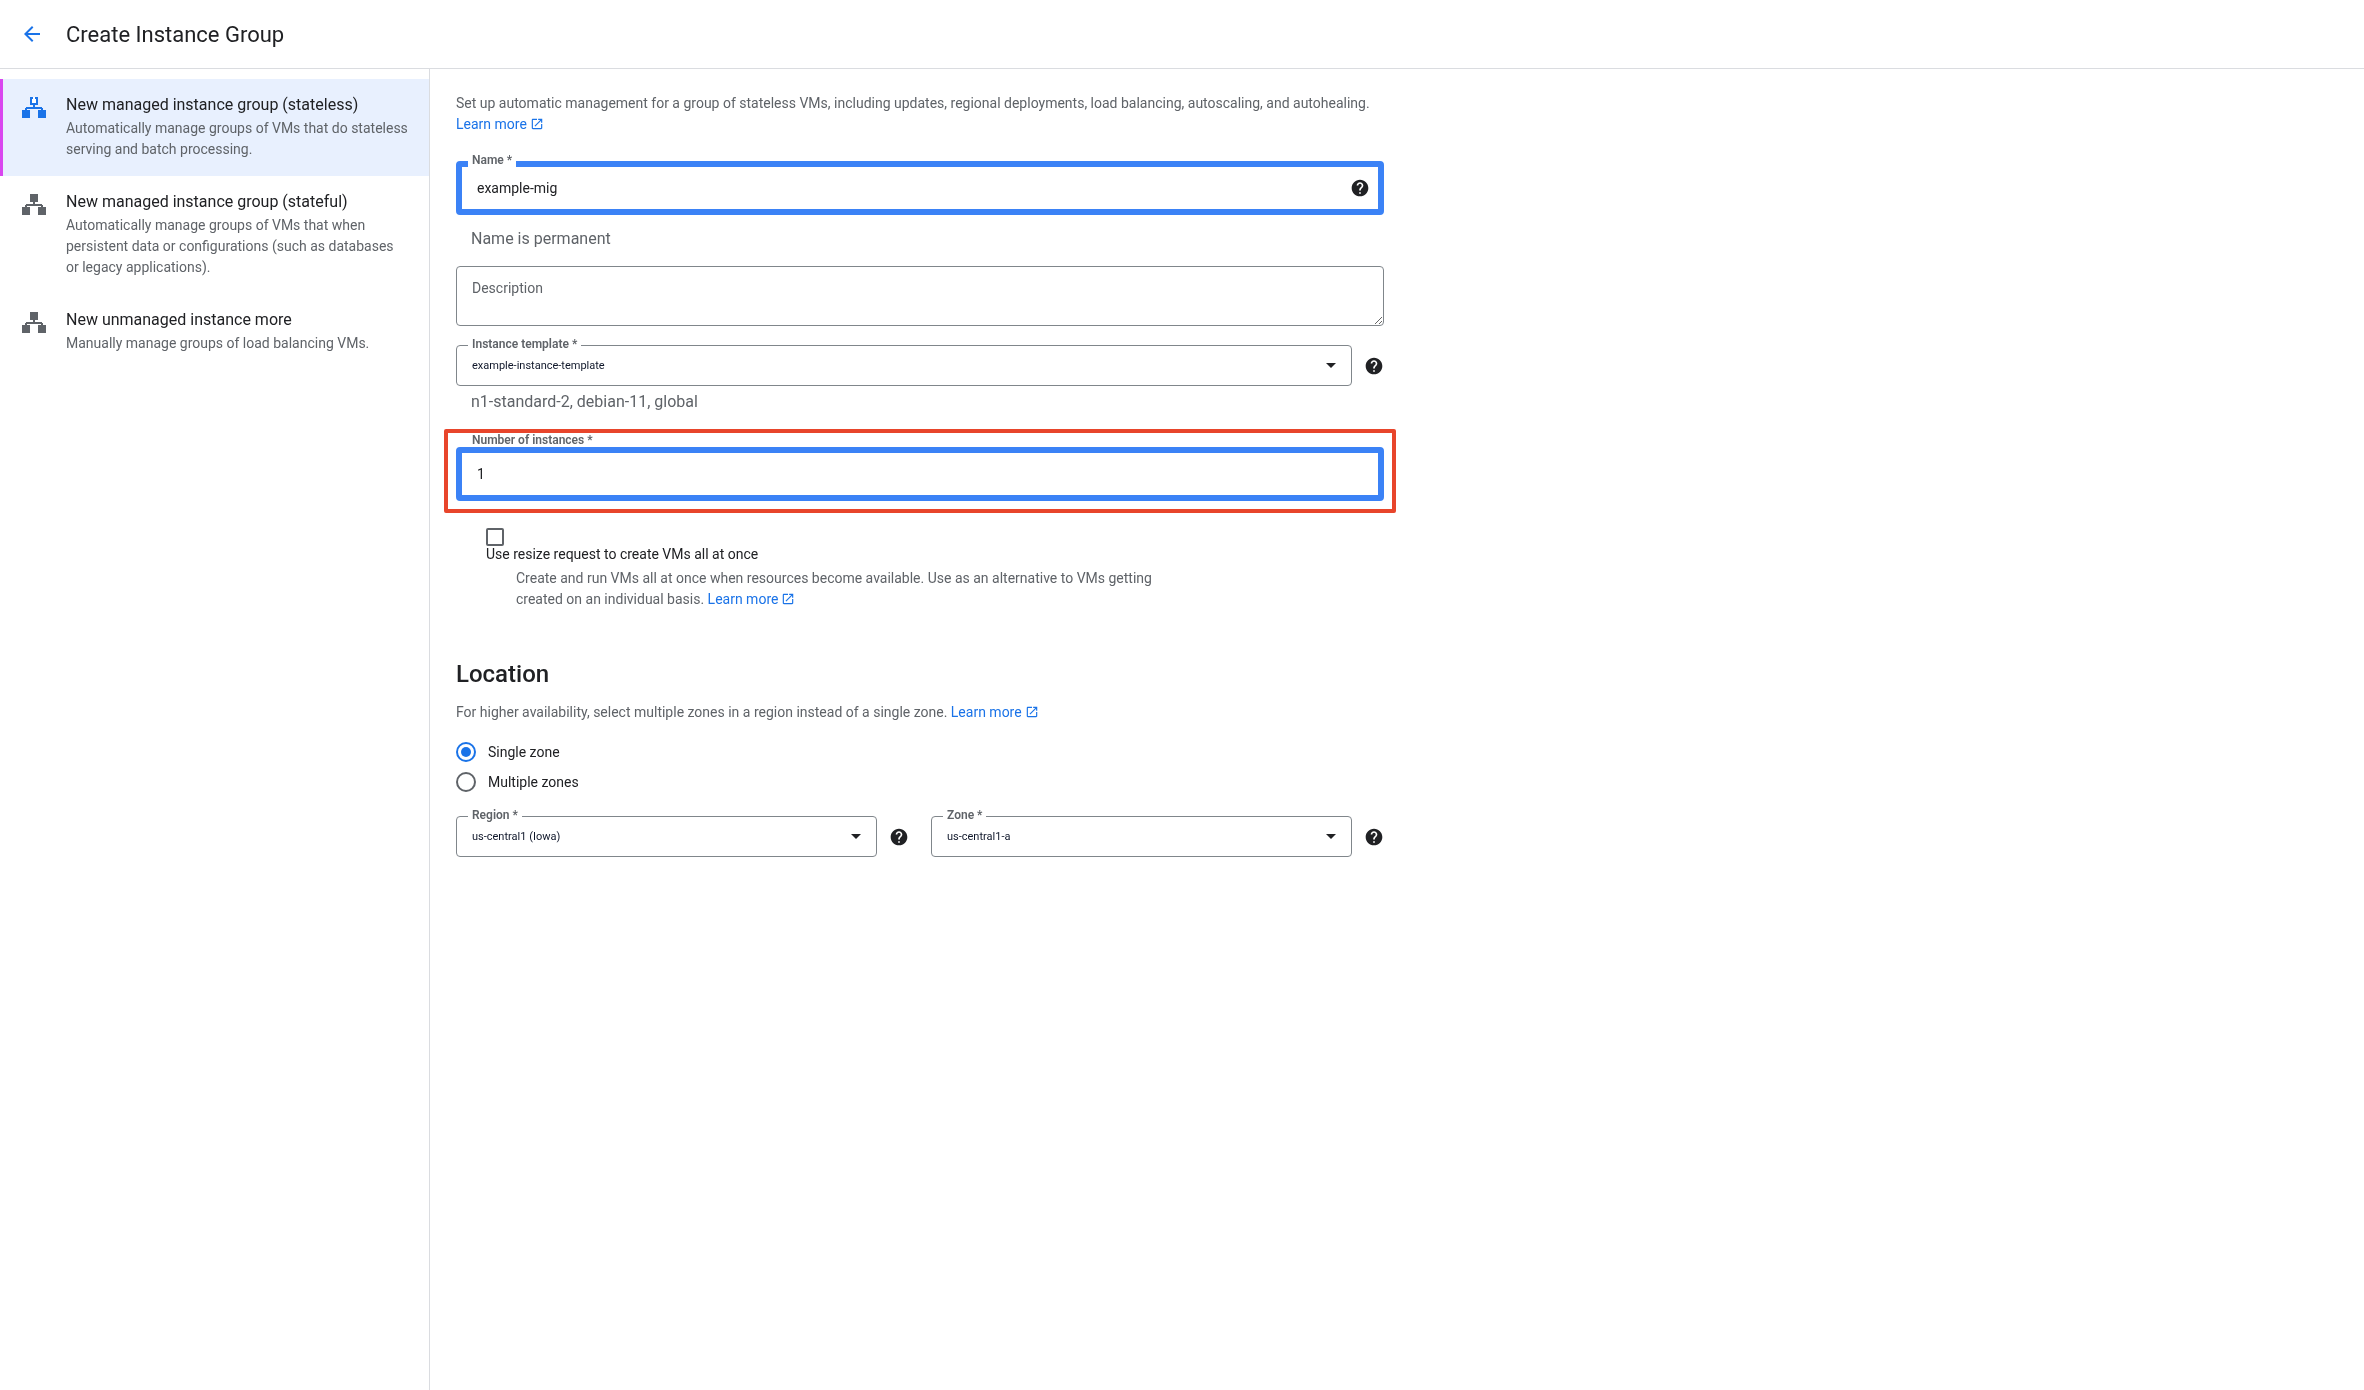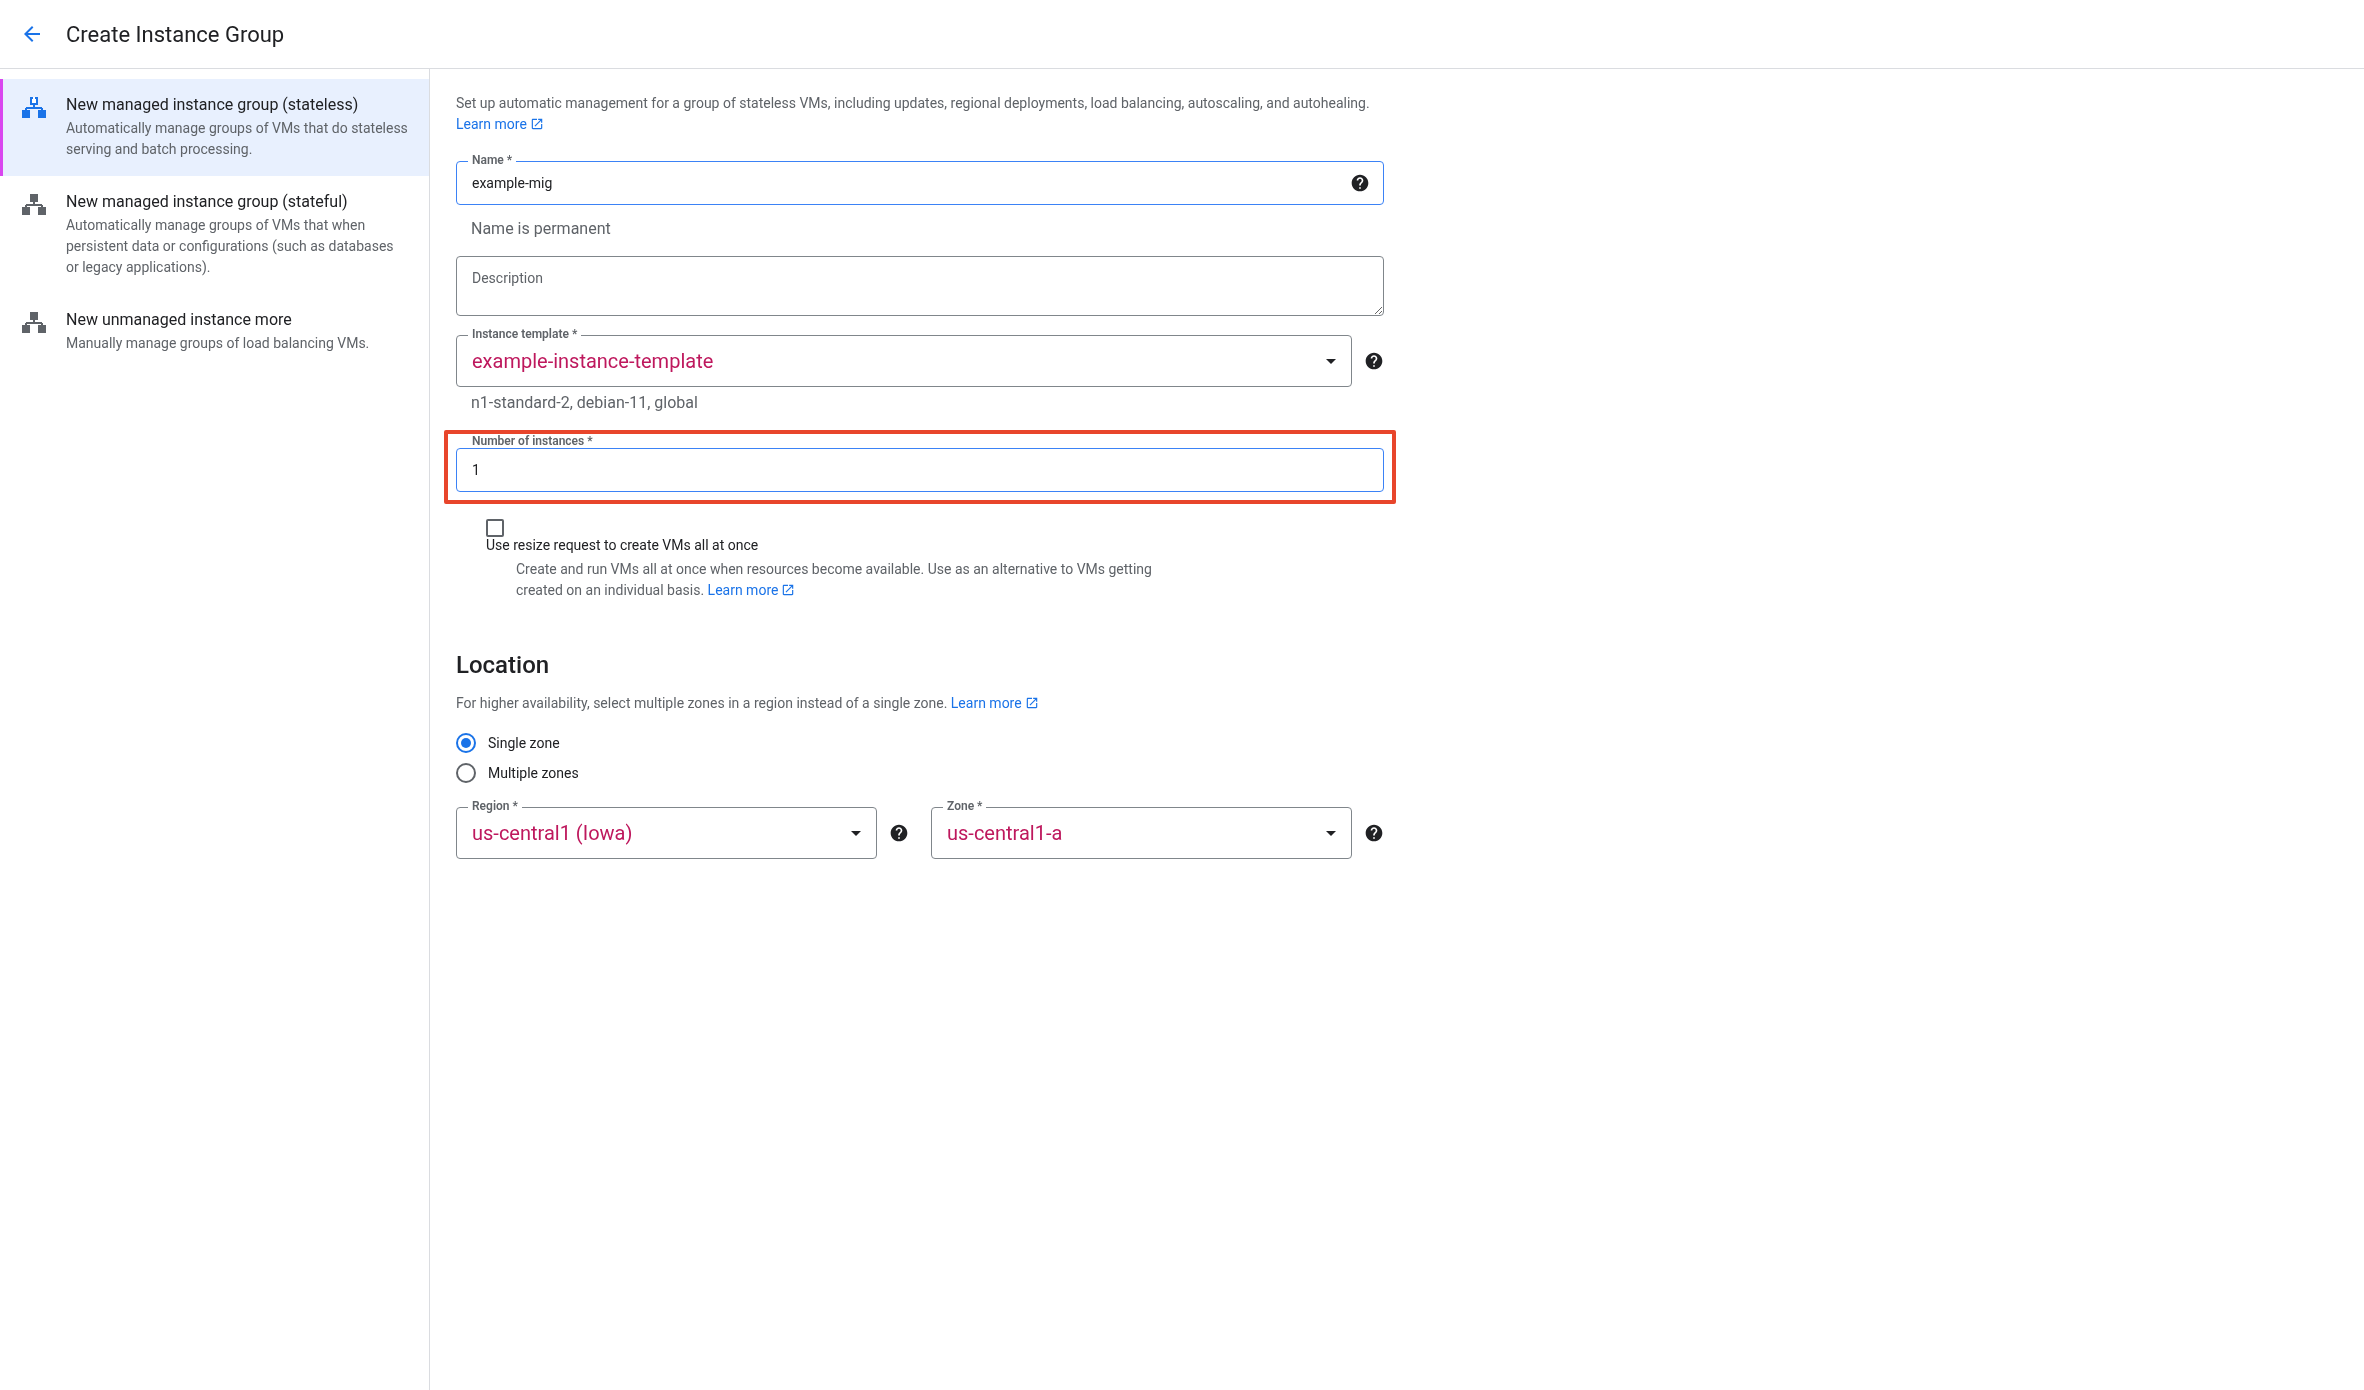--- a/index.html
+++ b/index.html
@@ -119,21 +119,21 @@
       left: 12px;
       background: #fff;
       padding: 0 4px;
       font-size: 12px;
       font-weight: 600;
       color: #5f6368;
       z-index: 1;
     }
     .text-input {
       width: 100%;
-      border: 1px solid #3b82f6;
+      border: 6px solid #3b82f6;
       border-radius: 4px;
       padding: 13px 15px;
       font-size: 14px;
       color: #202124;
       outline: none;
       font-family: inherit;
     }
     .text-input::placeholder {
       color: #5f6368;
     }
@@ -173,22 +173,22 @@
       margin-bottom: 16px;
     }
     .textarea::placeholder {
       color: #5f6368;
     }
     .select-field {
       width: 100%;
       border: 1px solid #80868b;
       border-radius: 4px;
       padding: 13px 15px;
-      font-size: 20px;
-      color: #be185d;
+      font-size: 11px;
+      color: #0f172a;
       background: #fff;
       display: flex;
       align-items: center;
       justify-content: space-between;
       cursor: pointer;
     }
     .dropdown-arrow {
       width: 0;
       height: 0;
       border-left: 5px solid transparent;

